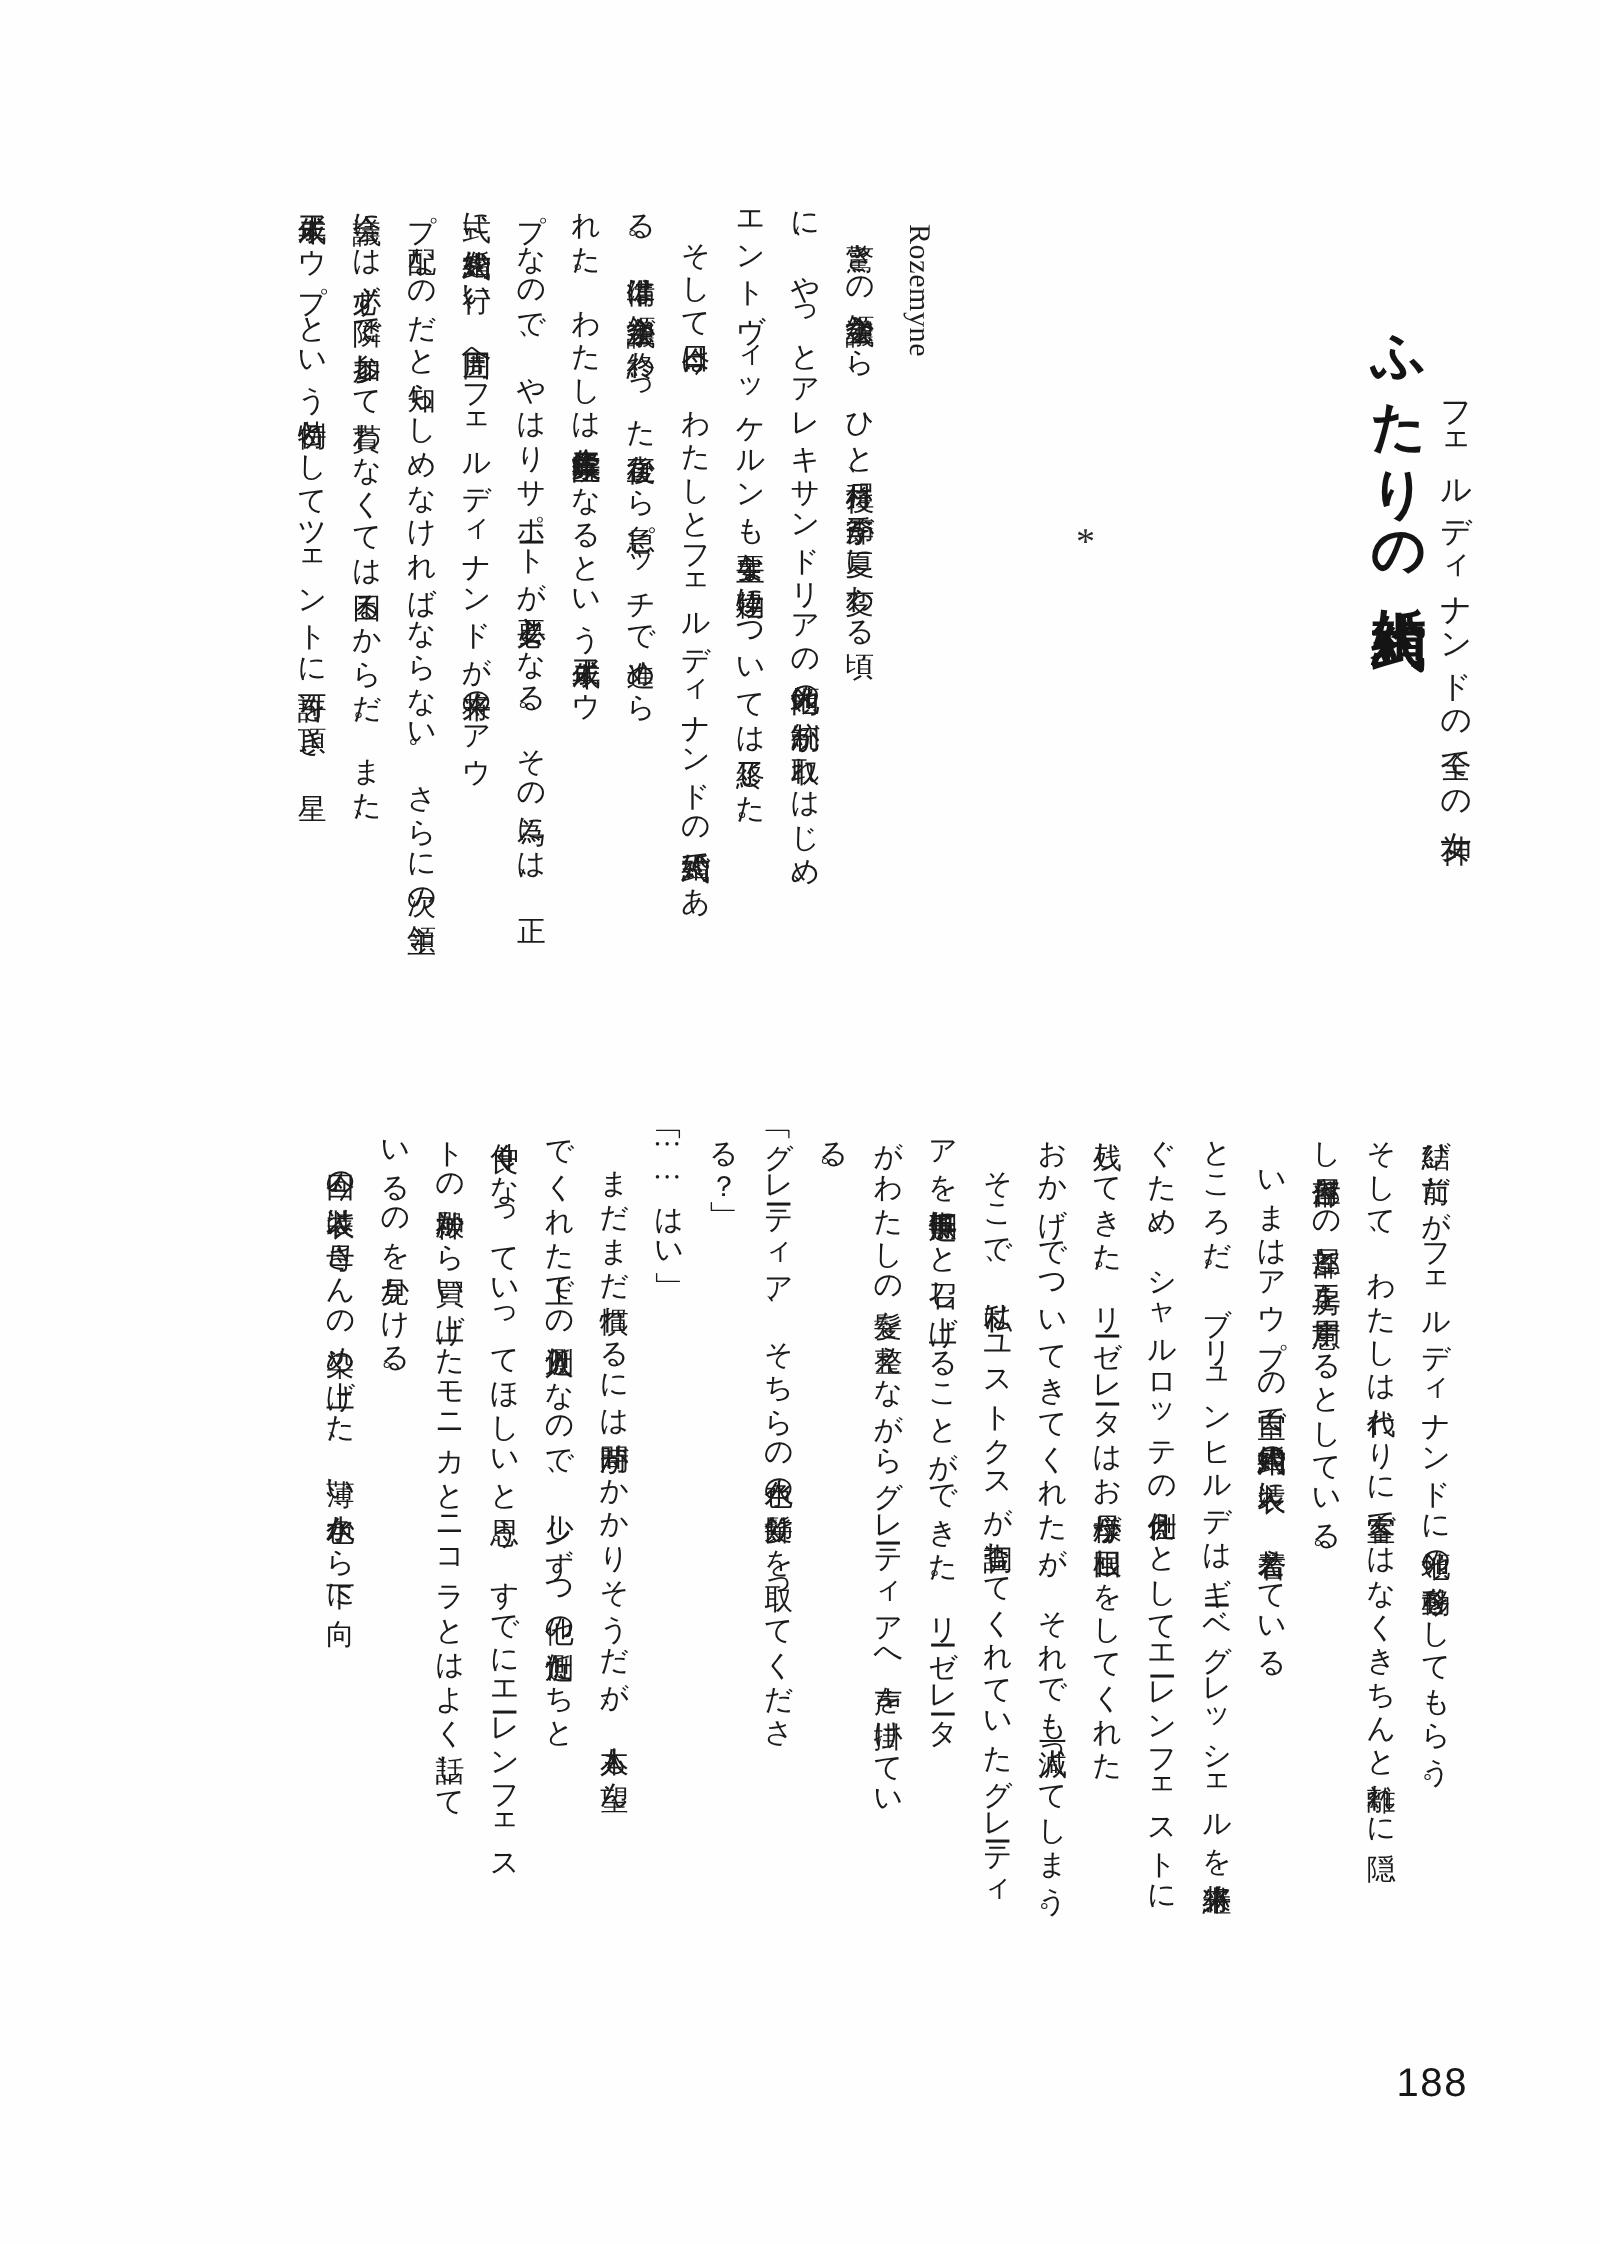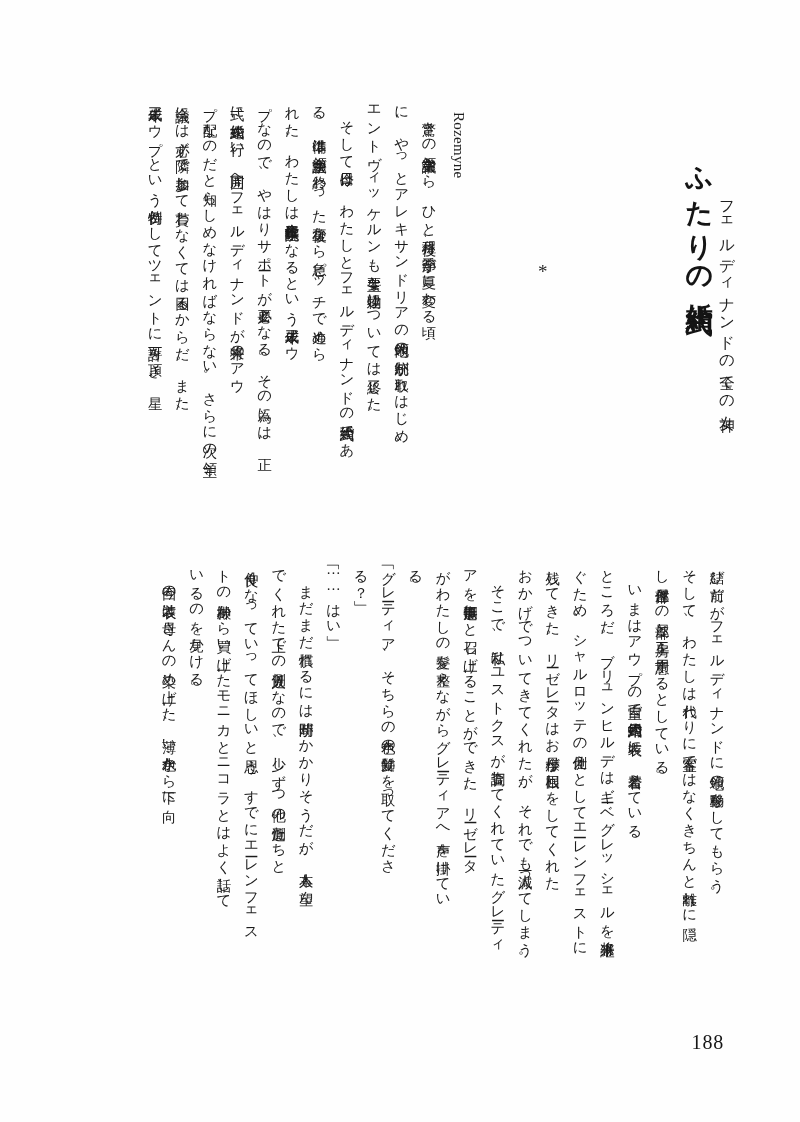--- a/index.html
+++ b/index.html
@@ -104,22 +104,22 @@
     margin-left: 0px;
     text-align: start;
     white-space: pre-wrap;
     overflow: visible;
   }
 
   
   .folio {
     position: absolute;
     bottom: 68px;
-    right: 76px;
-    font-family: Liberation Serif, serif;
+    right: 66px;
+    font-family: Liberation Sans, sans-serif;
     font-size: 20px;
     letter-spacing: 0.04em;
     color: #161616;
   }
 </style>
 </head>
 <body>
 
 <div class="page">
 

